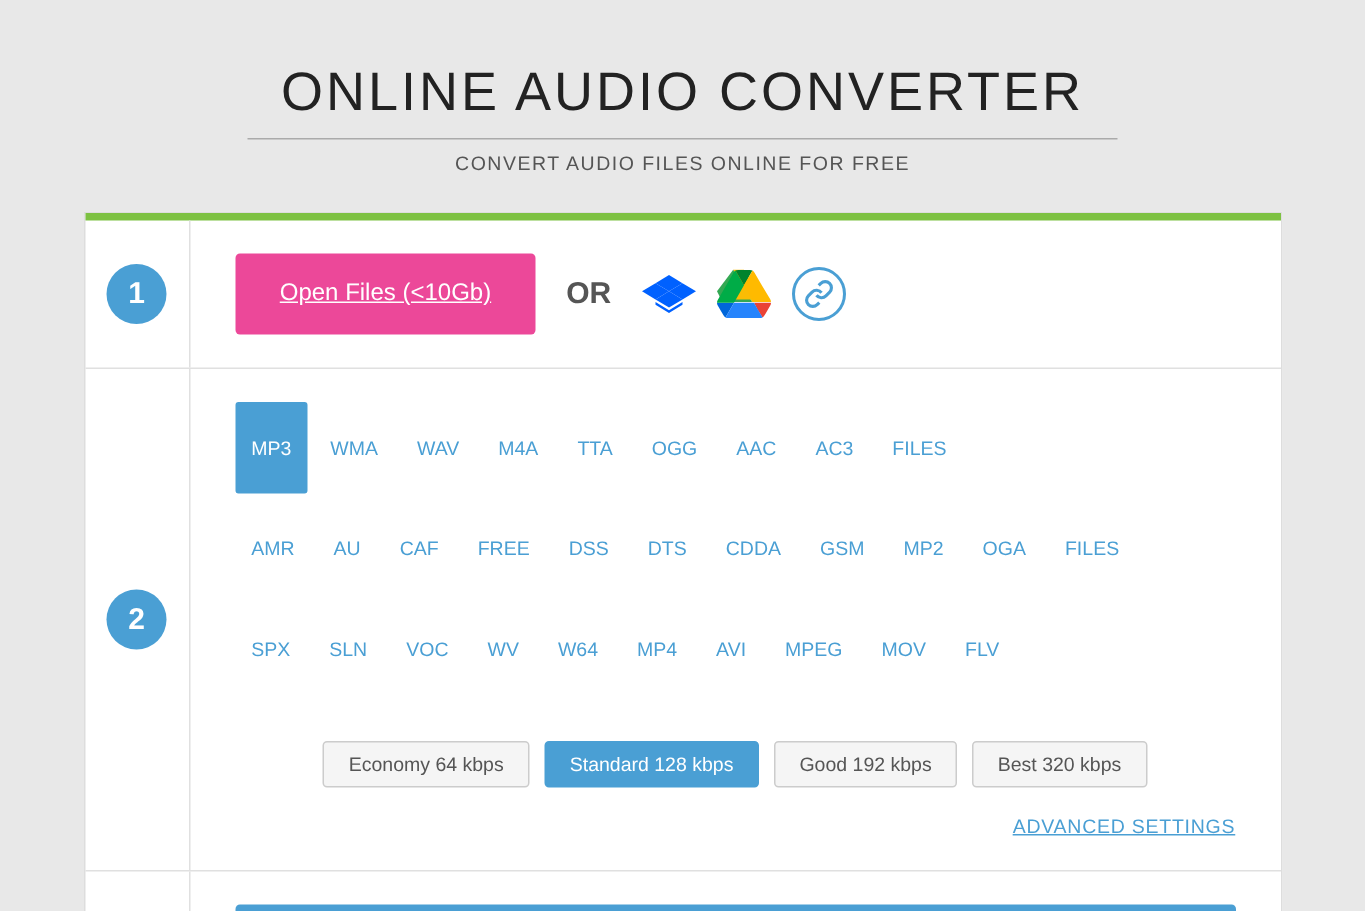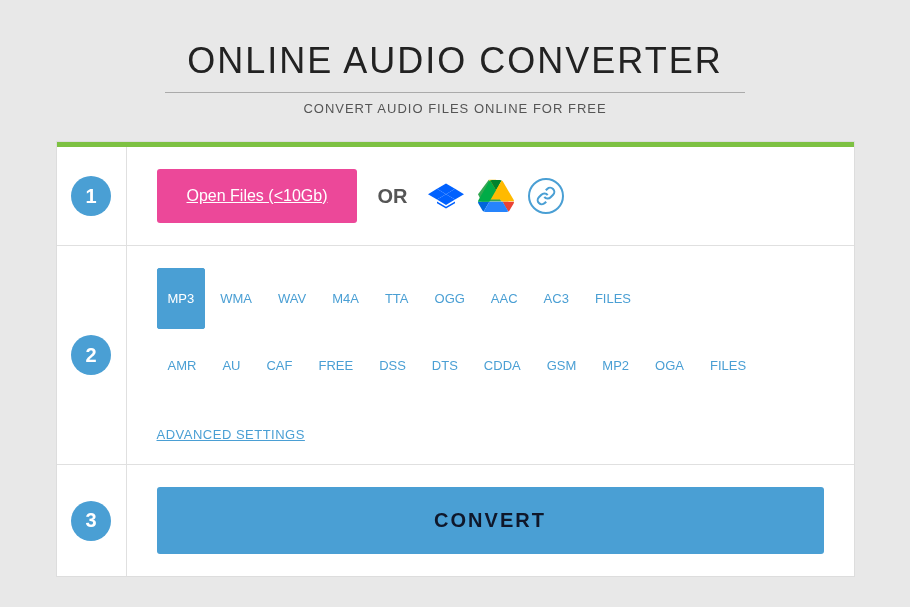--- a/index.html
+++ b/index.html
@@ -177,21 +177,21 @@
       background: #f5f5f5;
       color: #555;
       border-radius: 3px;
     }
     .quality-btn.active {
       background: #4a9fd4;
       color: #fff;
       border-color: #4a9fd4;
     }
     .advanced-settings {
-      text-align: left;
+      text-align: right;
       font-size: 13px;
       color: #4a9fd4;
       text-decoration: underline;
       cursor: pointer;
       letter-spacing: 0.5px;
     }
 
     
     .convert-btn {
       width: 100%;
@@ -304,22 +304,40 @@
               <button class="format-btn">CAF</button>
               <button class="format-btn">FREE</button>
               <button class="format-btn">DSS</button>
               <button class="format-btn">DTS</button>
               <button class="format-btn">CDDA</button>
               <button class="format-btn">GSM</button>
               <button class="format-btn">MP2</button>
               <button class="format-btn">OGA</button>
               <button class="format-btn">FILES</button>
             </div>
-        </div>
-
+          <div class="format-row" id="format-row-3">
+              <button class="format-btn">SPX</button>
+              <button class="format-btn">SLN</button>
+              <button class="format-btn">VOC</button>
+              <button class="format-btn">WV</button>
+              <button class="format-btn">W64</button>
+              <button class="format-btn">MP4</button>
+              <button class="format-btn">AVI</button>
+              <button class="format-btn">MPEG</button>
+              <button class="format-btn">MOV</button>
+              <button class="format-btn">FLV</button>
+            </div>
+        </div>
+
+        <div class="quality-row" id="quality-row">
+            <button class="quality-btn">Economy 64 kbps</button>
+            <button class="quality-btn active">Standard 128 kbps</button>
+            <button class="quality-btn">Good 192 kbps</button>
+            <button class="quality-btn">Best 320 kbps</button>
+          </div>
 
         <div class="advanced-settings">ADVANCED SETTINGS</div>
       </div>
     </div>
 
     <div class="step-row">
       <div class="step-number">
         <div class="step-circle">
           <span>3</span>
         </div>

